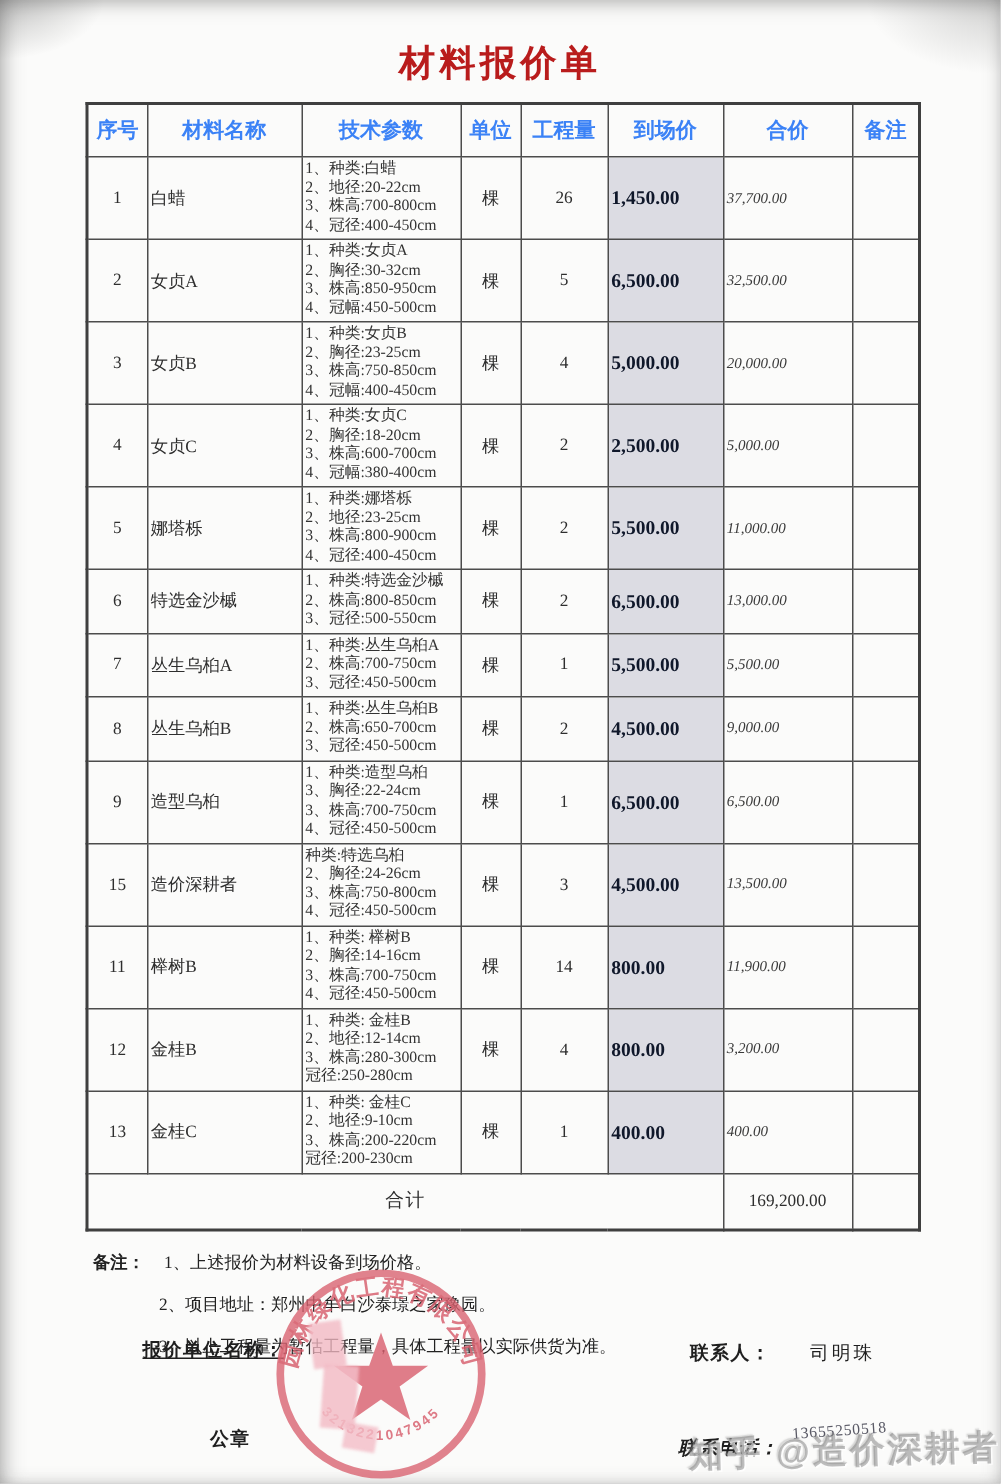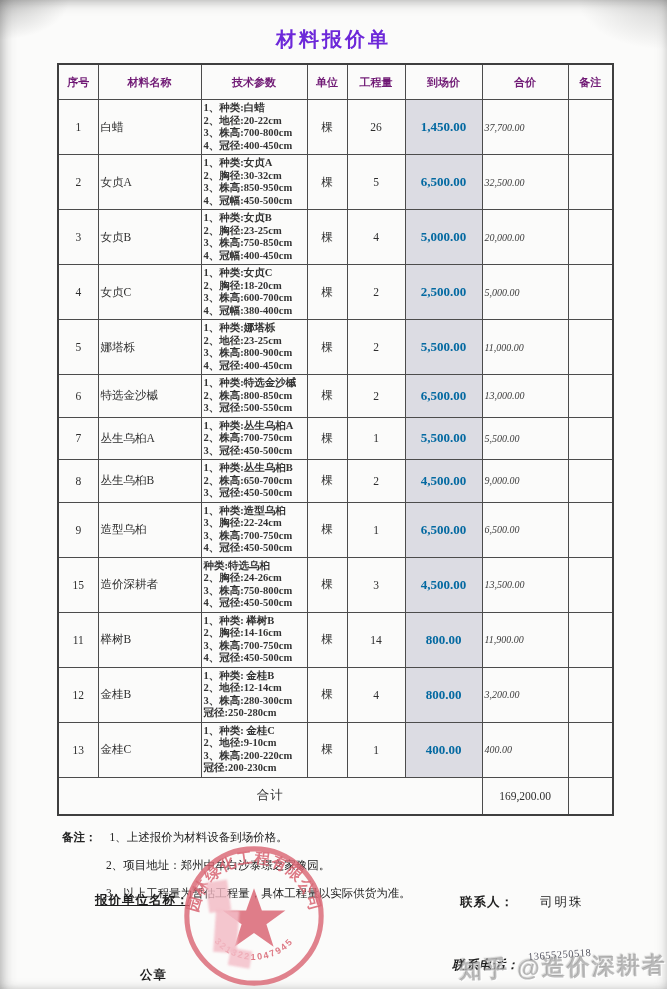--- a/index.html
+++ b/index.html
@@ -12,59 +12,59 @@
                inset 0 10px 14px -9px rgba(80,80,80,.4),
                inset -8px 0 12px -8px rgba(120,120,120,.35),
                inset 0 -8px 12px -9px rgba(120,120,120,.3);
   }
   .edge-smudge{position:absolute;pointer-events:none;}
   .smudge-tl{left:0;top:0;width:70px;height:40px;background:radial-gradient(ellipse at 0 0,rgba(90,90,90,.35),rgba(0,0,0,0) 70%);}
   .smudge-tr{right:0;top:0;width:90px;height:50px;background:radial-gradient(ellipse at 100% 0,rgba(110,110,110,.3),rgba(0,0,0,0) 70%);}
 
   .doc-title{
     text-align:center;margin:26px 0 10px 0;
-    font-size:20px;font-weight:bold;letter-spacing:3px;color:#6d28d9;
+    font-size:24px;font-weight:bold;letter-spacing:3px;color:#b91c1c;
   }
   table.quote{
     border-collapse:collapse;table-layout:fixed;
     margin-left:57px;width:555px;
     border:2px solid #3f3f3f;
   }
   table.quote th,table.quote td{
     border:1px solid #4c4c4c;
     padding:2px 2px;vertical-align:middle;
     overflow:hidden;
   }
   table.quote th{
-    font-size:11px;font-weight:bold;color:#701a75;
+    font-size:14px;font-weight:bold;color:#3b82f6;
     height:30px;text-align:center;background:#fbfbfa;
   }
   col.c-seq{width:40px;} col.c-name{width:103px;} col.c-params{width:106px;}
   col.c-unit{width:40px;} col.c-qty{width:58px;} col.c-price{width:77px;}
   col.c-total{width:86px;} col.c-remark{width:45px;}
   th.shaded, td.shaded{background:var(--highlight_col,#dcdce3);}
   td.cell-seq,td.cell-unit,td.cell-qty{text-align:center;font-size:11.5px;}
   td.cell-name{font-size:11.5px;padding-left:6px;}
   td.cell-params{font-size:10.5px;color:#333;}
-  td.cell-params div{line-height:12.5px;white-space:nowrap;font-weight:bold;}
-  td.cell-price{text-align:center;font-size:13px;font-weight:bold;color:#0369a1;}
+  td.cell-params div{line-height:12.5px;white-space:nowrap;}
+  td.cell-price{text-align:left;font-size:13px;font-weight:bold;color:#0f172a;}
   td.cell-total{text-align:left;font-size:10px;color:#3a3a3a;font-style:italic;}
   td.cell-remark{background:#fbfbfa;}
   tr.total-row td{height:32px;}
   td.total-label{text-align:center;font-size:12.5px;letter-spacing:1px;}
   td.total-value{text-align:center;font-size:11.5px;margin-left:13px;}
 
   .notes{margin:14px 0 0 62px;font-size:11.5px;color:#222;}
   .notes .note-line{margin-bottom:14px;line-height:14px;}
   .notes .note-label{font-weight:bold;margin-right:10px;}
   .notes .note-indent{margin-left:44px;}
 
   .footer-label{position:absolute;font-size:12.5px;font-weight:bold;color:#1f1f1f;letter-spacing:1px;}
   .lbl-quote-unit{left:95px;top:892px;text-decoration:underline;}
-  .lbl-seal{left:140px;top:951px;margin-top:16px;}
+  .lbl-seal{left:140px;top:951px;}
   .lbl-contact{left:460px;top:894px;}
   .val-contact{left:540px;top:894px;font-weight:normal;letter-spacing:2px;}
   .lbl-phone{left:452px;top:957px;font-style:italic;}
   .val-phone{left:528px;top:949px;font-weight:normal;font-size:10.5px;color:#5a5a66;transform:rotate(-4deg);letter-spacing:.5px;}
 
   .stamp{position:absolute;left:175px;top:843px;width:158px;height:146px;opacity:.92;}
 
   .watermark{
     position:absolute;right:0px;bottom:6px;
     font-family:"Liberation Sans","DejaVu Sans",sans-serif;

